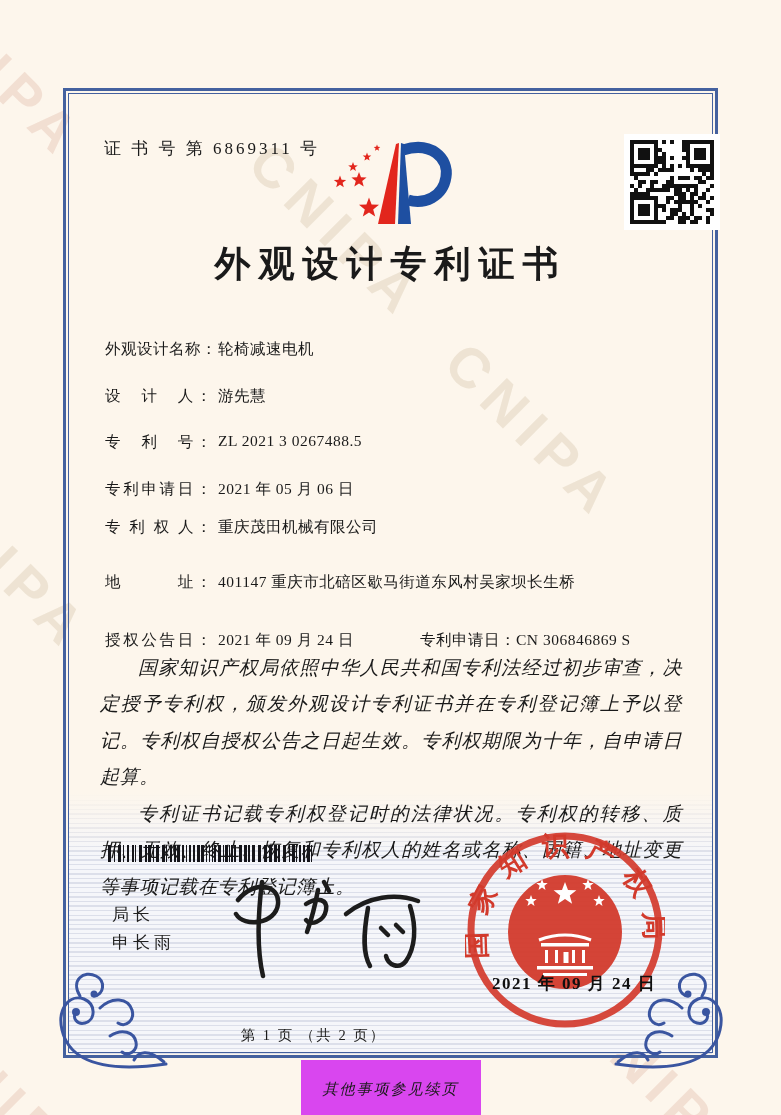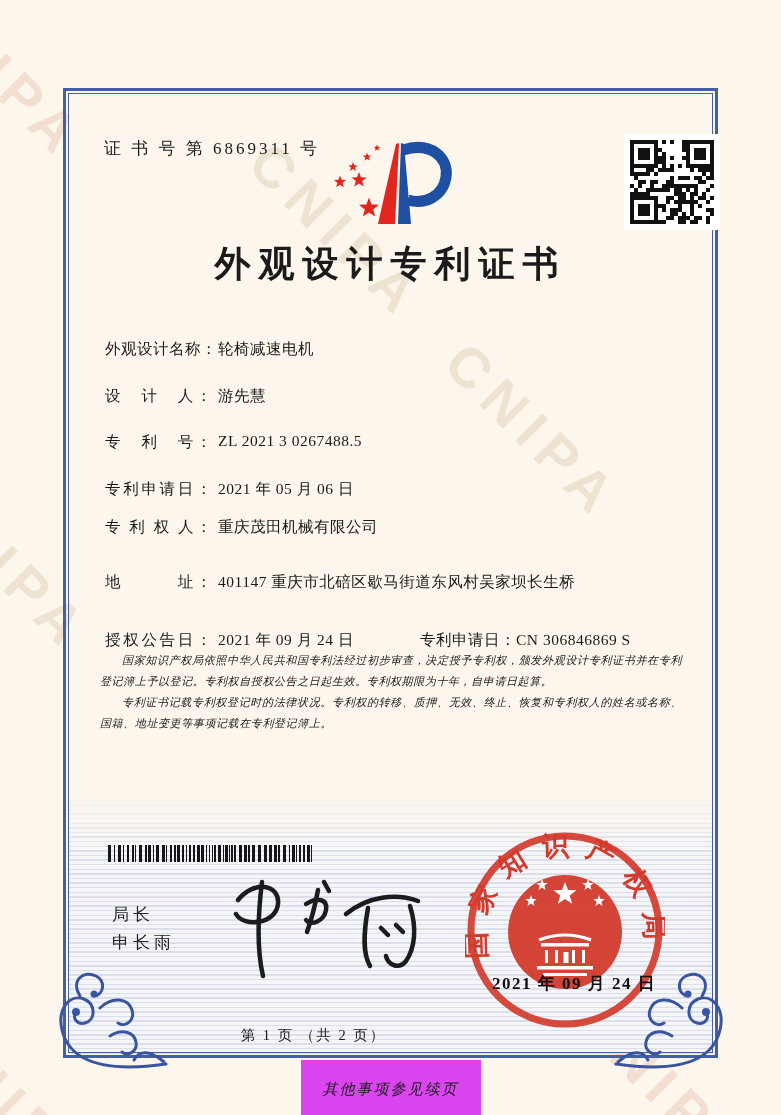--- a/index.html
+++ b/index.html
@@ -29,21 +29,21 @@
   #title{left:0;top:240px;width:781px;text-align:center;font-size:36px;font-weight:bold;
          letter-spacing:8px;}
   
   .row{position:absolute;left:105px;width:600px;font-size:15.5px;letter-spacing:0.5px;
        white-space:nowrap;}
   .lbl{display:inline-block;width:107px;text-align:justify;text-align-last:justify;
        vertical-align:top;}
   .val{margin-left:6px;}
   .grant-col{position:absolute;left:315px;top:0;}
   
-  #body-text{left:100px;top:650px;width:582px;font-size:11px;line-height:1.92;
+  #body-text{left:100px;top:650px;width:582px;font-size:19px;line-height:1.92;
              font-style:italic;letter-spacing:0.6px;text-align:justify;}
   #body-text p{margin:0;text-indent:2em;}
   
   #barcode{left:108px;top:845px;}
   
   #sig-title{left:112px;top:897px;font-size:17px;letter-spacing:4px;
              font-family:"Liberation Sans","DejaVu Sans",sans-serif;color:#222;margin-top:6px;}
   #sig-name{left:112px;top:931px;font-size:17px;letter-spacing:4px;
             font-family:Liberation Sans, sans-serif;color:#222;}
   #sig-script{left:218px;top:866px;}

